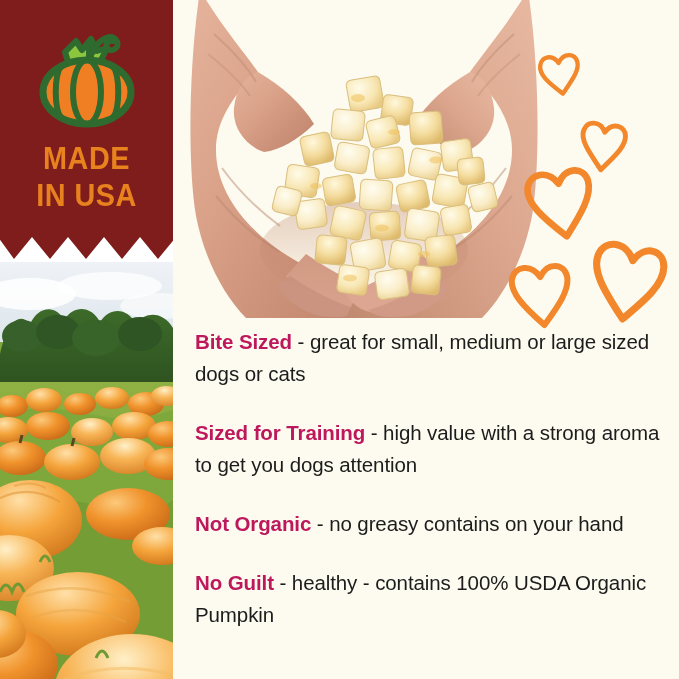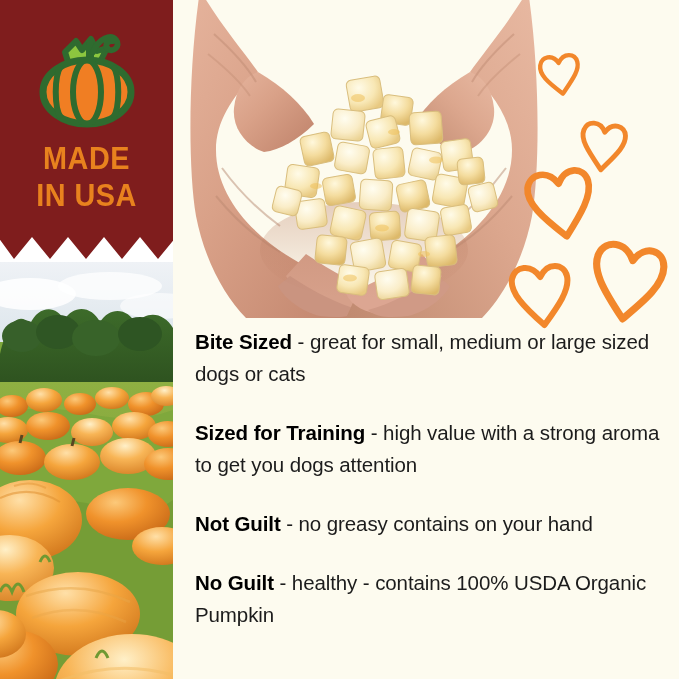--- a/index.html
+++ b/index.html
@@ -65,21 +65,21 @@
   }
   .feature {
     font-size:20.5px;
     line-height:32px;
     color:#1C1C1C;
     margin-bottom:27px;
     font-family:"Liberation Sans", sans-serif;
     letter-spacing:-0.1px;
   }
   .feature:last-child { margin-bottom:8px; }
-  .feature .lbl { font-weight:bold; color:#000000; }
+  .feature .lbl { font-weight:bold; color:#be185d; }
   .feature .dsc { font-weight:normal; }
 </style>
 </head>
 <body>
 
 <div id="stage">
 
   <div class="left-col">
 
     <div class="badge-panel">
@@ -360,21 +360,21 @@
 
     <p class="feature">
       <span class="lbl">Bite Sized</span><span class="dsc"> - great for small, medium or large sized dogs or cats</span>
     </p>
 
     <p class="feature">
       <span class="lbl">Sized for Training</span><span class="dsc"> - high value with a strong aroma to get you dogs attention</span>
     </p>
 
     <p class="feature">
-      <span class="lbl">Not Guilt</span><span class="dsc"> - no greasy contains on your hand</span>
+      <span class="lbl">Not Organic</span><span class="dsc"> - no greasy contains on your hand</span>
     </p>
 
     <p class="feature">
       <span class="lbl">No Guilt</span><span class="dsc"> - healthy - contains 100% USDA Organic Pumpkin</span>
     </p>
 
   </div>
 
 </div>
 

